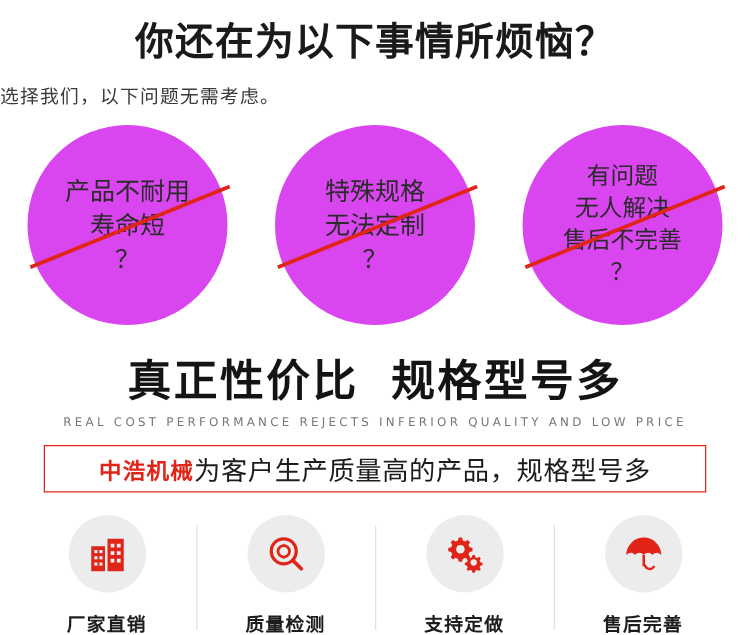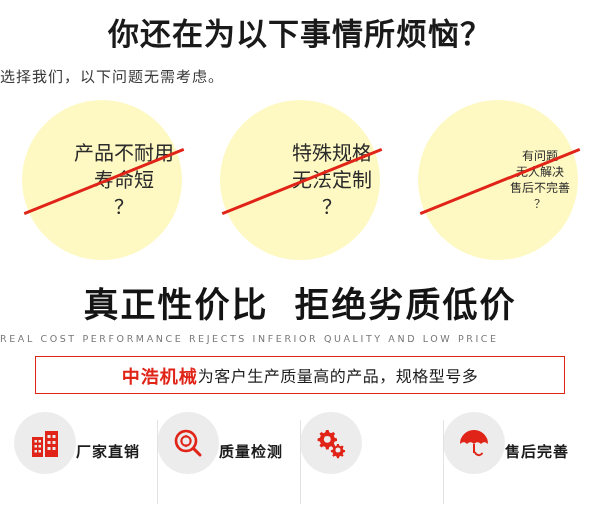--- a/index.html
+++ b/index.html
@@ -34,25 +34,25 @@
   
   .circles{
     display:flex;
     justify-content:space-between;
     padding:14px 22px 0 22px;
     box-sizing:border-box;
   }
   .circle{
     width:160px;height:160px;
     border-radius:50%;
-    background:#fef9c3;
+    background:#d946ef;
     position:relative;
     display:flex;
     align-items:center;
-    justify-content:flex-end;
+    justify-content:center;
     text-align:center;
     flex:0 0 auto;
   }
   .circle .ctext{
     font-size:20px;
     color:#2b2b2b;
     line-height:1.35;
     font-weight:500;
     padding:0 8px;
     position:relative;
@@ -76,20 +76,21 @@
     gap:26px;
     margin-top:16px;
   }
   .slogan span{
     font-size:35px;
     font-weight:bold;
     color:#141414;
     letter-spacing:2px;
   }
   .slogan-en{
+    text-align:center;
     font-size:9.5px;
     color:#777;
     letter-spacing:2.6px;
     margin-top:6px;
   }
 
   
   .redbox{
     margin:12px 35px 0 35px;
     border:1.5px solid #e02418;
@@ -101,35 +102,35 @@
   }
   .redbox .brand{
     color:#e02418;
     font-size:18px;
     font-weight:bold;
     letter-spacing:1px;
     text-align:right;
   }
   .redbox .rest{
     color:#1c1c1c;
-    font-size:16px;
+    font-size:21px;
     letter-spacing:0.5px;
   }
 
   
   .features{
     display:flex;
     margin-top:18px;
     padding:0 14px;
     box-sizing:border-box;
   }
   .feat{
     flex:1 1 0;
     display:flex;
-    flex-direction:row;
+    flex-direction:column;
     align-items:center;
     position:relative;
   }
   .feat + .feat:before{
     content:"";
     position:absolute;
     left:0;top:8px;
     width:1px;height:84px;
     background:#e2e2e2;
   }
@@ -170,34 +171,34 @@
     <div class="circle">
       <div class="ctext">
         <div>特殊规格</div>
         <div>无法定制</div>
         <div>？</div>
       </div>
       <div class="slash"></div>
     </div>
 
     <div class="circle">
-      <div class="ctext" style="font-size:12px;">
+      <div class="ctext" style="font-size:19px;">
         <div>有问题</div>
         <div>无人解决</div>
         <div>售后不完善</div>
         <div>？</div>
       </div>
       <div class="slash"></div>
     </div>
 
   </div>
 
   <div class="slogan">
     <span>真正性价比</span>
-    <span>拒绝劣质低价</span>
+    <span>规格型号多</span>
   </div>
   <div class="slogan-en">REAL COST PERFORMANCE REJECTS INFERIOR QUALITY AND LOW PRICE</div>
 
   <div class="redbox">
     <span class="brand">中浩机械</span>
     <span class="rest">为客户生产质量高的产品，规格型号多</span>
   </div>
 
   <div class="features">
 
@@ -242,20 +243,21 @@
       <div class="fcircle">
         <svg width="34" height="34" viewBox="0 0 34 34" aria-hidden="true">
           <g fill="#e02418">
             <path d="M12 4 l2.6 0 0.6 2.3 2 0.9 2-1.3 1.9 1.9 -1.3 2 0.9 2 2.3 0.6 0 2.6 -2.3 0.6 -0.9 2 1.3 2 -1.9 1.9 -2-1.3 -2 0.9 -0.6 2.3 -2.6 0 -0.6-2.3 -2-0.9 -2 1.3 -1.9-1.9 1.3-2 -0.9-2 -2.3-0.6 0-2.6 2.3-0.6 0.9-2 -1.3-2 1.9-1.9 2 1.3 2-0.9 z"></path>
             <circle cx="13.3" cy="13.3" r="3.4" fill="#ececec"></circle>
             <path d="M23 18 l1.9 0 0.45 1.7 1.45 0.65 1.45-0.95 1.4 1.4 -0.95 1.45 0.65 1.45 1.7 0.45 0 1.9 -1.7 0.45 -0.65 1.45 0.95 1.45 -1.4 1.4 -1.45-0.95 -1.45 0.65 -0.45 1.7 -1.9 0 -0.45-1.7 -1.45-0.65 -1.45 0.95 -1.4-1.4 0.95-1.45 -0.65-1.45 -1.7-0.45 0-1.9 1.7-0.45 0.65-1.45 -0.95-1.45 1.4-1.4 1.45 0.95 1.45-0.65 z"></path>
             <circle cx="23.95" cy="23.95" r="2.5" fill="#ececec"></circle>
           </g>
         </svg>
       </div>
+      <div class="fcn">支持定做</div>
 
     </div>
 
     <div class="feat">
       <div class="fcircle">
         <svg width="34" height="34" viewBox="0 0 34 34" aria-hidden="true">
           <path d="M3 18 A14 14 0 0 1 31 18 C28.5 15.6 26 15.6 24 18 C21.8 15.6 19.2 15.6 17 18 C14.8 15.6 12.2 15.6 10 18 C8 15.6 5.5 15.6 3 18 Z" fill="#e02418"></path>
           <rect x="16" y="18" width="2" height="9" fill="#e02418"></rect>
           <path d="M18 26.5 a4 4 0 0 0 7 1" fill="none" stroke="#e02418" stroke-width="2" stroke-linecap="round"></path>
           <rect x="16.1" y="4.3" width="1.8" height="3" fill="#e02418"></rect>

